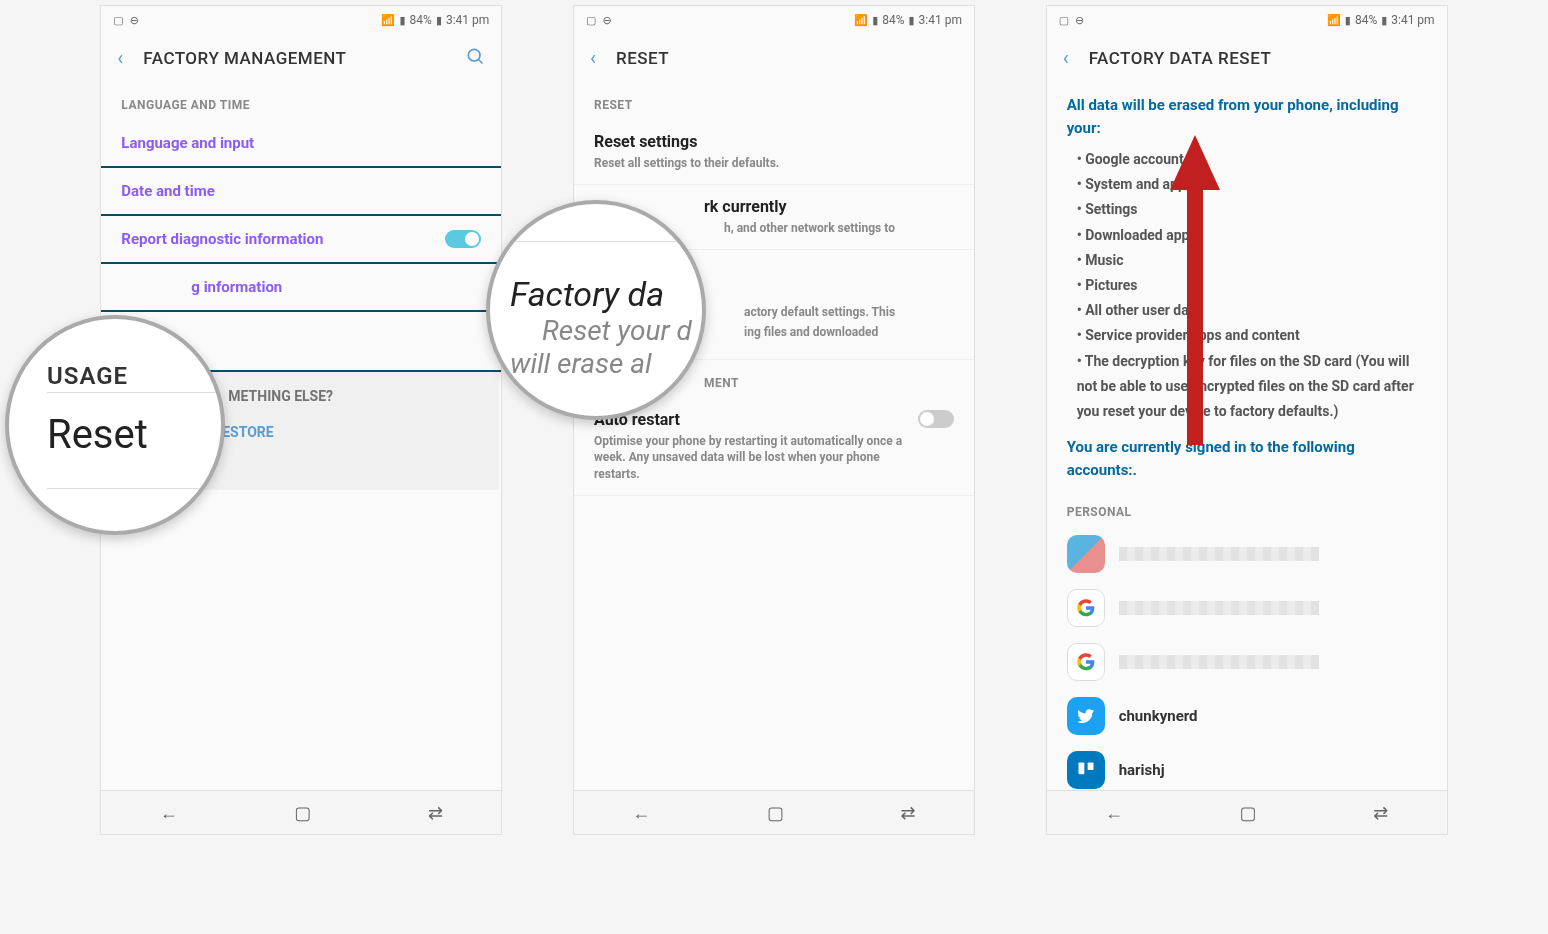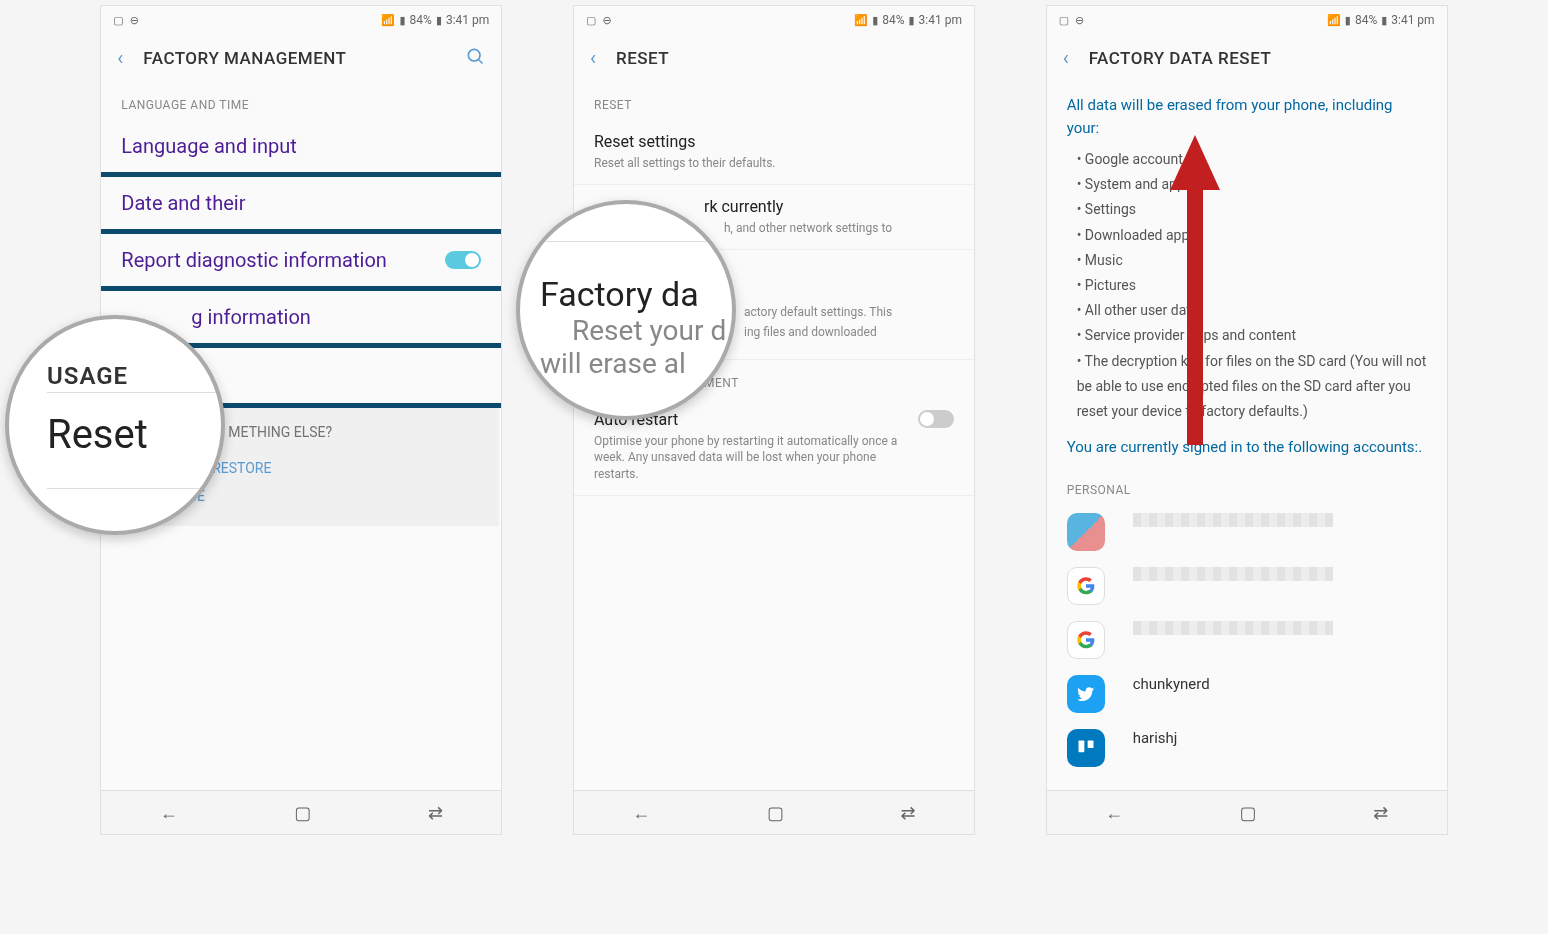--- a/index.html
+++ b/index.html
@@ -71,32 +71,33 @@
     }
     .search-icon {
       font-size: 20px;
       color: #5a9bd4;
       cursor: pointer;
     }
     .content {
       padding: 0;
       overflow-y: auto;
       height: calc(100% - 76px - 44px);
+      font-weight: bold;
     }
     .section-header {
       font-size: 12px;
       color: #888;
       letter-spacing: 0.5px;
       padding: 16px 20px 8px;
     }
     .list-item {
       padding: 14px 20px;
-      font-size: 20px;
-      color: #4c1d95;
-      border-bottom: 5px solid #0c4a6e;
+      font-size: 15px;
+      color: #8b5cf6;
+      border-bottom: 2px solid #0c4a6e;
     }
     .list-item-toggle {
       display: flex;
       justify-content: space-between;
       align-items: center;
       gap: 16px;
     }
     .list-item-sub {
       font-size: 12px;
       color: #888;
@@ -194,23 +195,24 @@
     }
     .mag1-divider {
       width: 100%;
       height: 1px;
       background: #ddd;
       margin-top: 30px;
     }
     .magnifier-2 {
       width: 220px;
       height: 220px;
-      left: 516px;
+      left: 486px;
       top: 200px;
       padding-left: 20px;
+      font-style: italic;
     }
     .mag2-title {
       font-size: 34px;
       color: #222;
       white-space: nowrap;
       margin-top: 24px;
     }
     .mag2-sub1 {
       font-size: 28px;
       color: #888;
@@ -230,23 +232,23 @@
       line-height: 1.5;
     }
     .bullet-list {
       padding: 0 20px 0 30px;
       font-size: 14px;
       color: #555;
       line-height: 1.8;
     }
     .account-row {
       display: flex;
-      align-items: flex-start;
+      align-items: center;
       padding: 8px 20px;
-      gap: 28px;
+      gap: 14px;
     }
     .account-icon {
       width: 38px;
       height: 38px;
       border-radius: 10px;
       display: flex;
       align-items: center;
       justify-content: center;
       font-size: 18px;
       font-weight: bold;
@@ -320,21 +322,21 @@
       <span class="search-icon">
         <svg width="20" height="20" viewBox="0 0 24 24" fill="none" stroke="#5a9bd4" stroke-width="2">
             <circle cx="11" cy="11" r="7"></circle>
             <line x1="21" y1="21" x2="16.5" y2="16.5"></line>
           </svg>
       </span>
     </div>
     <div class="content">
       <div class="section-header">LANGUAGE AND TIME</div>
       <div class="list-item">Language and input</div>
-      <div class="list-item">Date and their</div>
+      <div class="list-item">Date and time</div>
       <div class="list-item list-item-toggle">
         <span>Report diagnostic information</span>
         <div class="toggle on">
             <div class="toggle-knob"></div>
           </div>
       </div>
       <div class="list-item" style="padding-left:90px;">g information</div>
       <div class="list-item" style="height:60px"></div>
       <div class="looking-box">
         <div class="looking-title" style="padding-left:105px;">METHING ELSE?</div>

